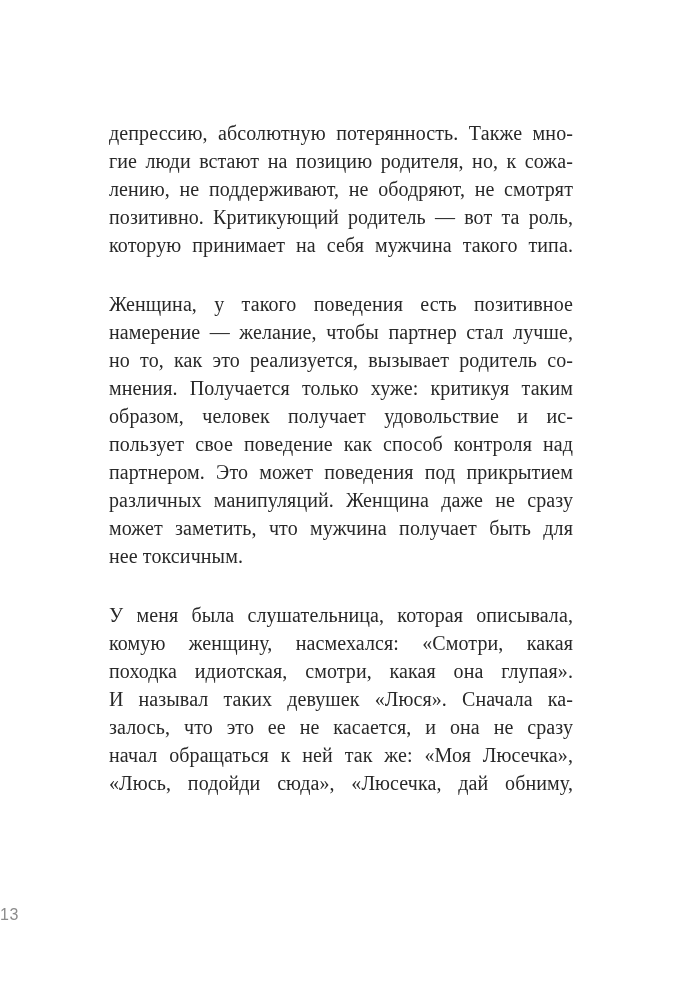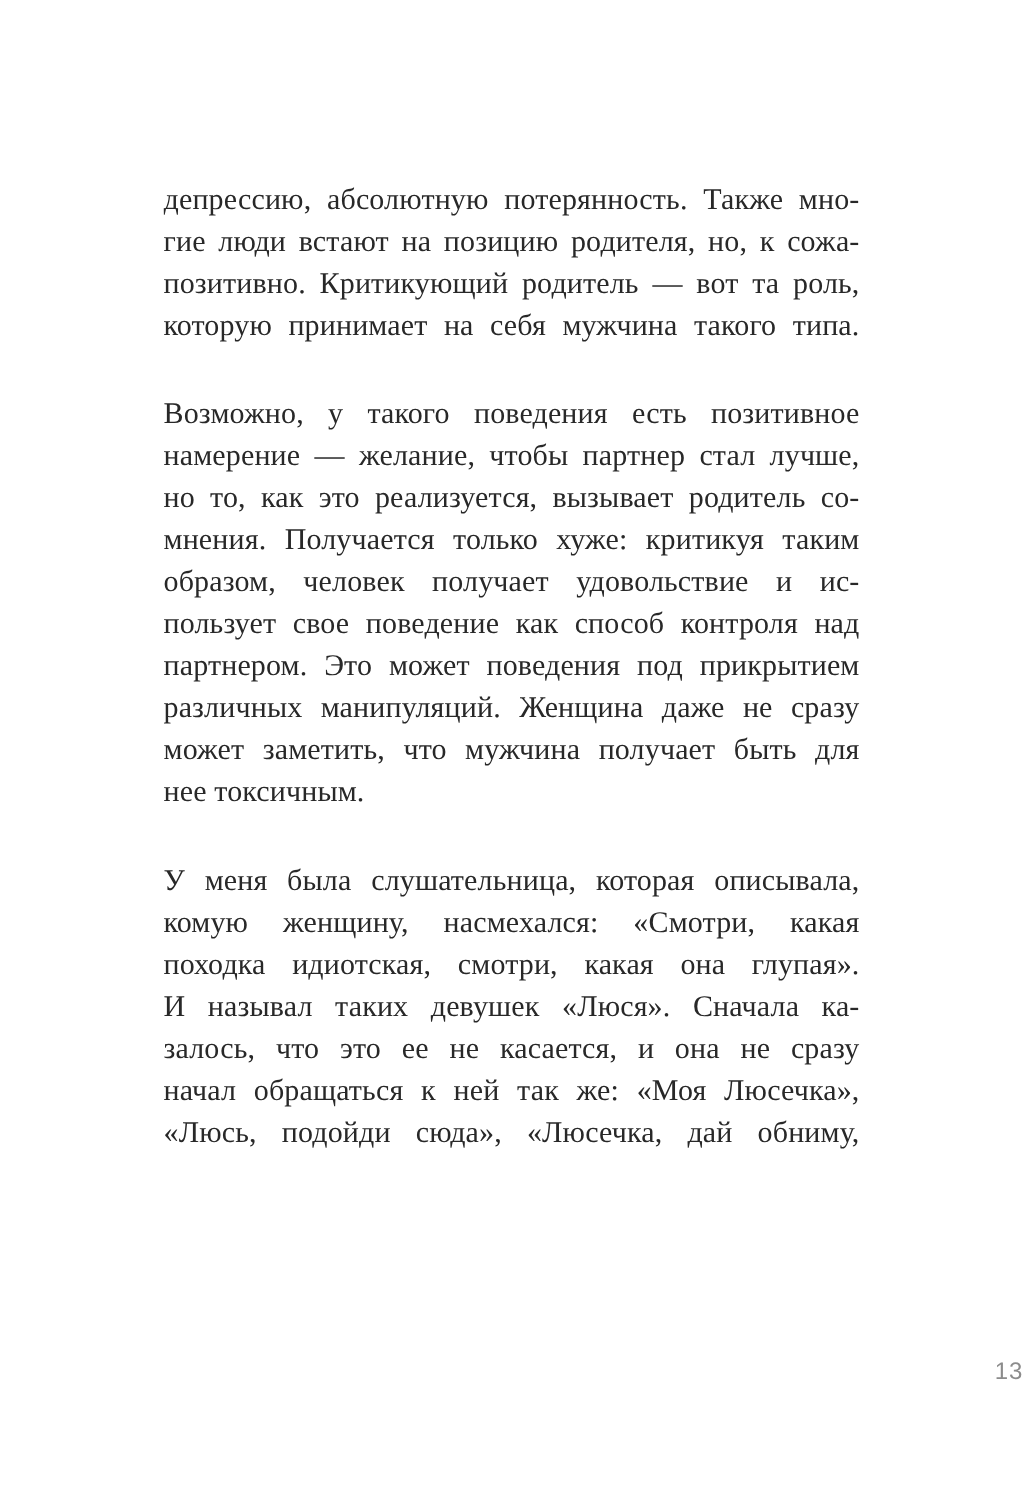--- a/index.html
+++ b/index.html
@@ -40,40 +40,41 @@
   .line.no-justify {
     text-align: right;
     text-align-last: left;
     -moz-text-align-last: left;
   }
   .page-number {
     position: absolute;
     left: 0;
     top: 906px;
     width: 100%;
-    text-align: right;
+    text-align: left;
     font-family: "Liberation Sans", "DejaVu Sans", sans-serif;
     font-size: 16px;
     color: #8c8c8c;
     letter-spacing: 0.5px;
   }
 </style>
 </head>
 <body>
 
 <div class="book-page">
   <div class="text-block">
       <div class="paragraph">
         <div class="line">депрессию, абсолютную потерянность. Также мно-</div>
         <div class="line">гие люди встают на позицию родителя, но, к сожа-</div>
+        <div class="line">лению, не поддерживают, не ободряют, не смотрят</div>
         <div class="line">позитивно. Критикующий родитель — вот та роль,</div>
         <div class="line">которую принимает на себя мужчина такого типа.</div>
       </div>
       <div class="paragraph">
-        <div class="line">Возможно, у такого поведения есть позитивное</div>
+        <div class="line">Женщина, у такого поведения есть позитивное</div>
         <div class="line">намерение — желание, чтобы партнер стал лучше,</div>
         <div class="line">но то, как это реализуется, вызывает родитель со-</div>
         <div class="line">мнения. Получается только хуже: критикуя таким</div>
         <div class="line">образом, человек получает удовольствие и ис-</div>
         <div class="line">пользует свое поведение как способ контроля над</div>
         <div class="line">партнером. Это может поведения под прикрытием</div>
         <div class="line">различных манипуляций. Женщина даже не сразу</div>
         <div class="line">может заметить, что мужчина получает быть для</div>
         <div class="line no-justify">нее токсичным.</div>
       </div>

